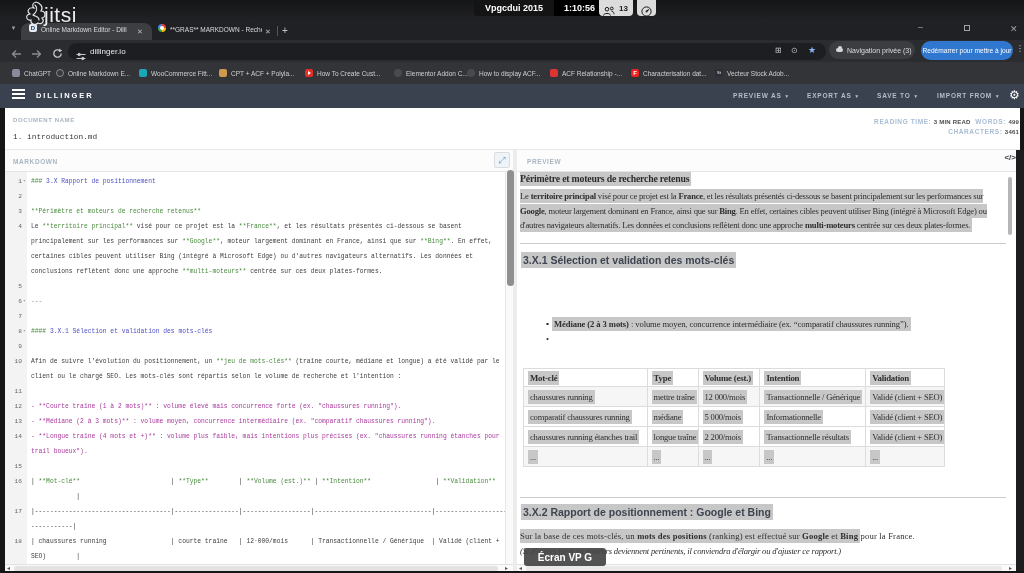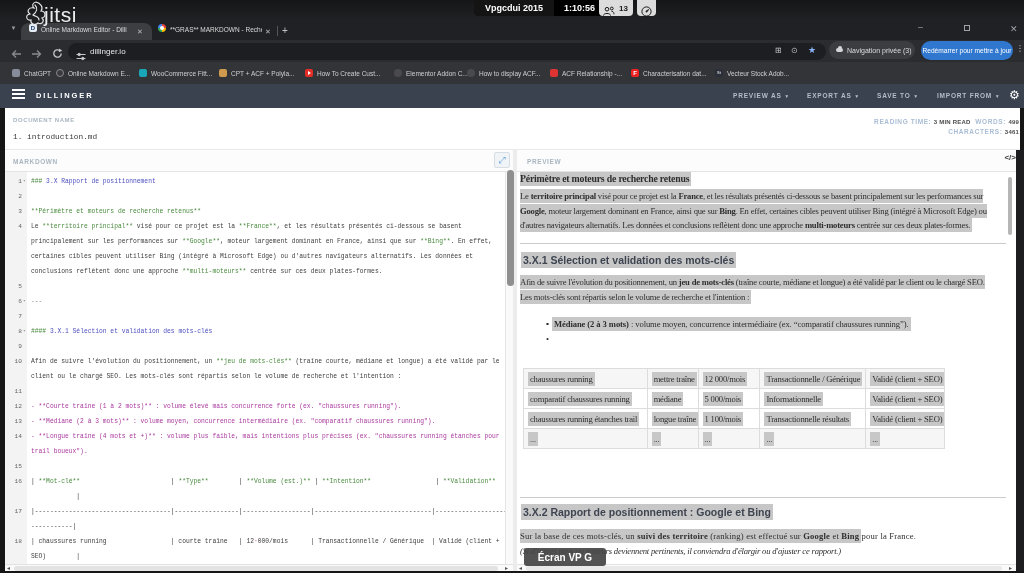--- a/index.html
+++ b/index.html
@@ -213,61 +213,67 @@
 
 <div class="abs" id="paneR">
   <div class="panehdr"></div>
   <div class="abs lbl" style="left:10px; top:8px;">PREVIEW</div>
   <div class="abs" style="right:0px; top:3px; color:#3c3c3c; font-size:8px; font-weight:bold;">&lt;/&gt;</div>
   <div id="pv">
     <div class="abs ps" style="left:0; top:0; font-size:9.8px;"><span class="hl"><b>Périmètre et moteurs de recherche retenus</b></span></div>
     <div class="abs ps" style="left:0; top:17px; width:500px;"><span class="hl">Le <b>territoire principal</b> visé pour ce projet est la <b>France</b>, et les résultats présentés ci-dessous se basent principalement sur les performances sur<br><b>Google</b>, moteur largement dominant en France, ainsi que sur <b>Bing</b>. En effet, certaines cibles peuvent utiliser Bing (intégré à Microsoft Edge) ou<br>d'autres navigateurs alternatifs. Les données et conclusions reflètent donc une approche <b>multi-moteurs</b> centrée sur ces deux plates-formes.</span></div>
     <div class="abs" style="left:0; top:71px; width:486px; height:1px; background:#cbcbcb;"></div>
     <div class="abs" style="left:3px; top:81.5px; font-family:'Liberation Sans',sans-serif; font-size:10.5px; font-weight:bold; color:#3e4551;"><span class="hl">3.X.1 Sélection et validation des mots-clés</span></div>
-    <div class="abs ps" style="left:0; top:103px; width:500px;"><span class="hl">Afin de suivre l'évolution du positionnement, un <b>jeu de mots-clés</b> (traîne courte, médiane et longue) a été validé par le client ou le chargé SEO.<br>Les mots-clés sont répartis selon le volume de recherche et l'intention :</span></div>
     <div class="abs ps" style="left:34px; top:144.5px; line-height:15px; width:470px; white-space:nowrap; letter-spacing:-0.1px;">
       <div><span style="position:absolute; left:-8px;">•</span></div>
       <div><span style="position:absolute; left:-8px;">•</span><span class="hl"><b>Médiane (2 à 3 mots)</b> : volume moyen, concurrence intermédiaire (ex. “comparatif chaussures running”).</span></div>
       <div><span style="position:absolute; left:-8px;">•</span></div>
     </div>
     <table style="position:absolute; left:3px; top:196px; width:422px; border-collapse:collapse; font-family:'Liberation Serif',serif; font-size:8.6px; letter-spacing:-0.2px; color:#2e2e2e;">
       <tbody>
+          <tr style="height:18px;">
+        <td class="th"><span class="hl"><b>Mot-clé</b></span></td>
+            <td class="th"><span class="hl"><b>Type</b></span></td>
+            <td class="th"><span class="hl"><b>Volume (est.)</b></span></td>
+            <td class="th"><span class="hl"><b>Intention</b></span></td>
+            <td class="th"><span class="hl"><b>Validation</b></span></td>
+      </tr>
       <tr class="odd" style="height:20px;">
         <td><span class="hl">chaussures running</span></td>
             <td><span class="hl">mettre traîne</span></td>
             <td><span class="hl">12 000/mois</span></td>
             <td><span class="hl">Transactionnelle / Générique</span></td>
             <td><span class="hl">Validé (client + SEO)</span></td>
       </tr>
       <tr style="height:20px;">
         <td><span class="hl">comparatif chaussures running</span></td>
             <td><span class="hl">médiane</span></td>
             <td><span class="hl">5 000/mois</span></td>
             <td><span class="hl">Informationnelle</span></td>
             <td><span class="hl">Validé (client + SEO)</span></td>
       </tr>
       <tr style="height:20px;">
         <td><span class="hl">chaussures running étanches trail</span></td>
             <td><span class="hl">longue traîne</span></td>
-            <td><span class="hl">1 100/mois</span></td>
+            <td><span class="hl">2 200/mois</span></td>
             <td><span class="hl">Transactionnelle résultats</span></td>
             <td><span class="hl">Validé (client + SEO)</span></td>
       </tr>
       <tr class="odd" style="height:20px;">
         <td><span class="hl">...</span></td>
             <td><span class="hl">...</span></td>
             <td><span class="hl">...</span></td>
             <td><span class="hl">...</span></td>
             <td><span class="hl">...</span></td>
       </tr>
     </tbody>
       </table>
     <div class="abs" style="left:0; top:325px; width:486px; height:1px; background:#cbcbcb;"></div>
     <div class="abs" style="left:3px; top:333.5px; font-family:'Liberation Sans',sans-serif; font-size:10.5px; font-weight:bold; color:#3e4551;"><span class="hl">3.X.2 Rapport de positionnement : Google et Bing</span></div>
-    <div class="abs ps" style="left:0; top:357px; width:480px; letter-spacing:0.18px;"><span class="hl">Sur la base de ces mots-clés, un <b>suivi des territoire</b> (ranking) est effectué sur <b>Google</b> et <b>Bing</b></span> pour la France.</div>
+    <div class="abs ps" style="left:0; top:357px; width:480px; letter-spacing:0.18px;"><span class="hl">Sur la base de ces mots-clés, un <b>mots des positions</b> (ranking) est effectué sur <b>Google</b> et <b>Bing</b></span> pour la France.</div>
     <div class="abs ps" style="left:0; top:372px; width:480px; font-style:italic;">(Si d'autres pays ou moteurs deviennent pertinents, il conviendra d'élargir ou d'ajuster ce rapport.)</div>
   </div>
   <div class="abs" style="right:4px; top:27px; width:4px; height:58px; background:#b5b5b5; border-radius:2px;"></div>
 </div>
 <div class="abs" style="left:513px; top:150px; width:4px; height:422px; background:#ececec;"></div>
 <div class="abs" style="left:507px; top:170px; width:7px; height:116px; background:#8f8f8f; border-radius:4px;"></div>
 
 <div class="abs" style="left:5px; top:564px; width:508px; height:8px; background:#fafafa; border-top:1px solid #e2e2e2;"></div>
 <div class="abs" style="left:6px; top:564px; color:#555; font-size:5px; line-height:8px;">◄</div>
 <div class="abs" style="left:504px; top:564px; color:#555; font-size:5px; line-height:8px;">►</div>

